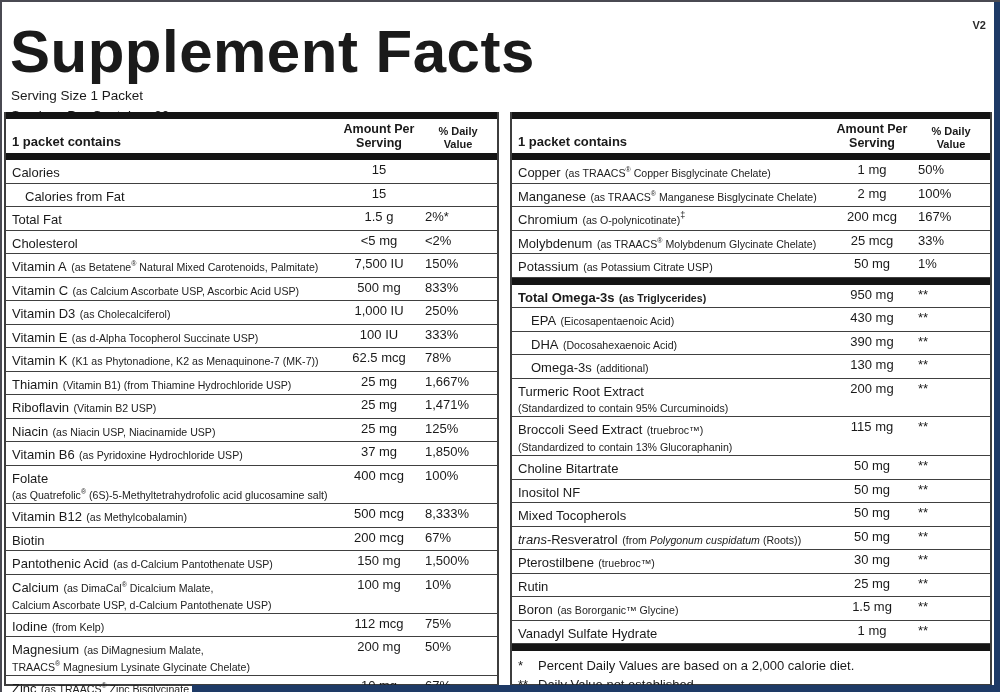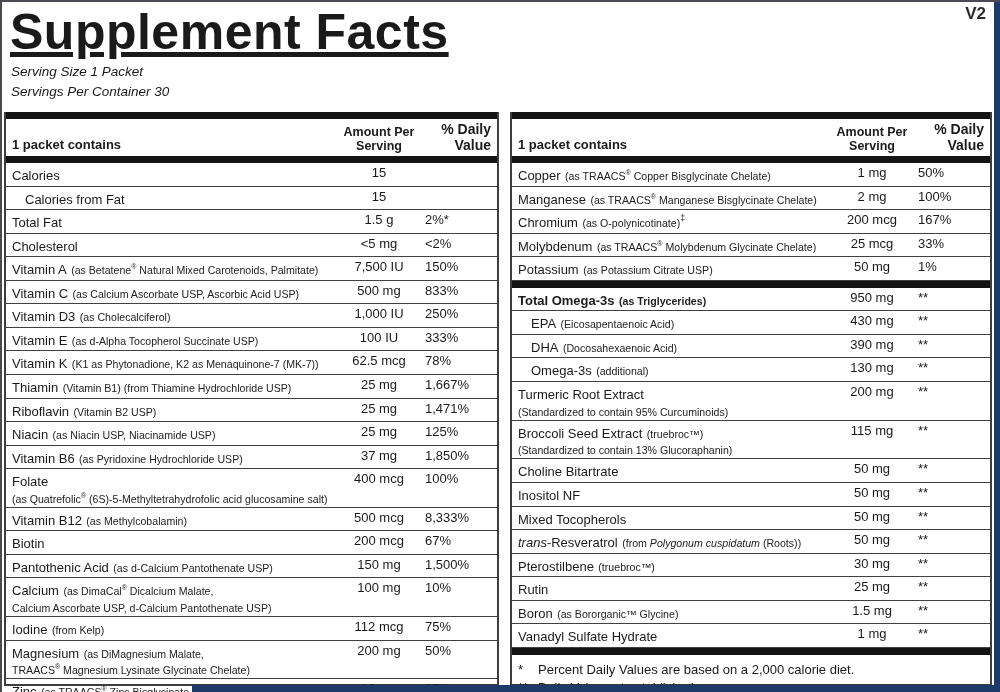--- a/index.html
+++ b/index.html
@@ -4,33 +4,33 @@
 <style>
   html,body{margin:0;padding:0;background:#e8e8e8;}
   .page{
     position:relative;width:1000px;height:692px;background:#ffffff;
     box-sizing:border-box;overflow:hidden;color:#1a1a1a;
     font-family:"Liberation Sans","DejaVu Sans",sans-serif;
     border-top:2px solid #4a4a52;border-left:2px solid #4a4a52;
   }
   .edge-right{position:absolute;top:0;right:0;bottom:0;width:6px;background:#1e3a66;}
   .edge-bottom{position:absolute;left:190px;right:0;bottom:0;height:7px;background:#1e3a66;}
-  .version{position:absolute;top:2px;right:14px;font-size:17px;font-weight:bold;color:#2a2a2a;}
-  .title{font-size:50px;font-weight:bold;letter-spacing:0.5px;margin:4px 0 4px 8px;line-height:1.05;text-decoration:underline;}
-  .serving-line{font-size:13.5px;margin:2px 4px 2px 9px;line-height:1.35;font-style:italic;}
+  .version{position:absolute;top:17px;right:14px;font-size:11px;font-weight:bold;color:#2a2a2a;}
+  .title{font-size:60px;font-weight:bold;letter-spacing:0.5px;margin:18px 0 4px 8px;line-height:1.05;}
+  .serving-line{font-size:13.5px;margin:2px 4px 2px 9px;line-height:1.35;}
   .columns{position:absolute;left:2px;top:110px;width:988px;height:574px;display:flex;gap:11px;}
   .panel{box-sizing:border-box;background:#fff;border:2px solid #3d3d3d;border-top:none;
          display:flex;flex-direction:column;}
   .panel.left{flex:0 0 495px;}
   .panel.right{flex:1;}
   .bar{height:7px;background:#141414;flex:0 0 auto;}
   .head{display:flex;align-items:flex-end;padding:3px 6px 3px 6px;flex:0 0 auto;}
   .hname{flex:1;font-weight:bold;font-size:13px;padding-bottom:1px;}
   .hamt{width:92px;text-align:center;font-weight:bold;font-size:12.5px;line-height:1.12;flex:0 0 auto;}
-  .hdv{width:66px;text-align:right;font-weight:bold;font-size:14px;line-height:1.12;flex:0 0 auto;}
+  .hdv{width:66px;text-align:center;font-weight:bold;font-size:11px;line-height:1.12;flex:0 0 auto;}
   .rows{flex:1;display:flex;flex-direction:column;}
   .row{flex:1 1 auto;display:flex;align-items:flex-start;padding:2px 6px 1px 6px;border-bottom:1px solid #404040;}
   .name-cell{flex:1;padding-right:4px;line-height:1.22;}
   .nm{font-size:13px;}
   .pr{font-size:10.6px;color:#222;}
   .row.bold .nm,.row.bold .pr{font-weight:bold;margin-top:44px;}
   .row.indent .name-cell{padding-left:13px;}
   .l2{font-size:10.6px;line-height:1.25;margin-top:2px;color:#222;}
   .amt{width:92px;text-align:center;font-size:13px;flex:0 0 auto;}
   .dvv{width:66px;text-align:left;font-size:13px;flex:0 0 auto;}

